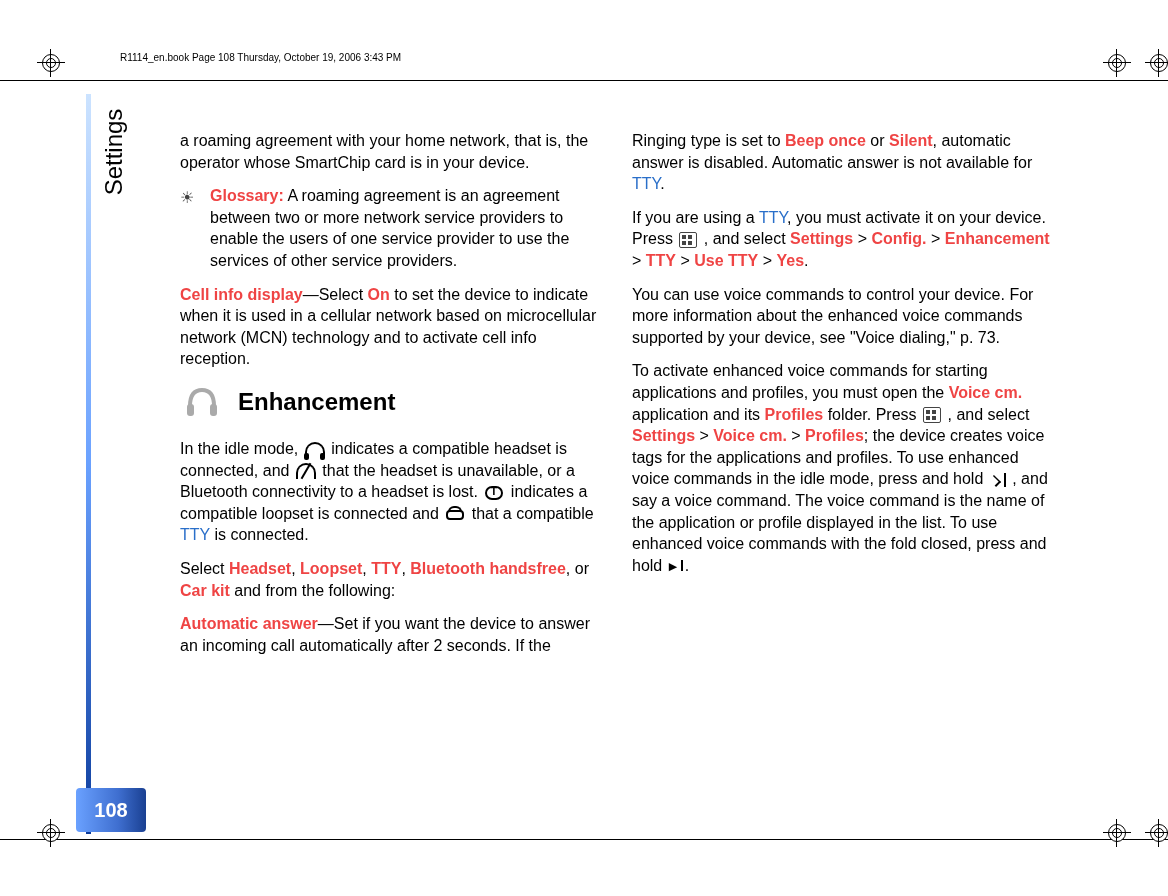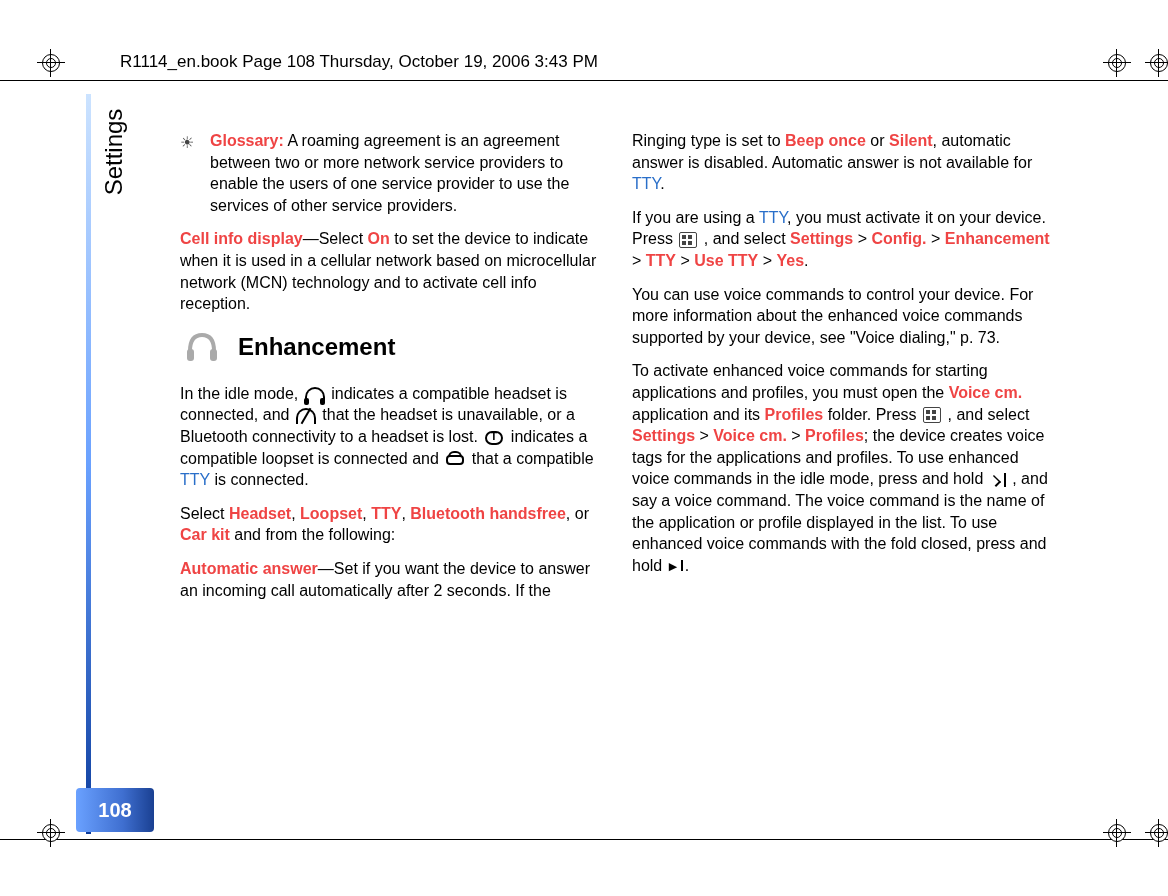--- a/index.html
+++ b/index.html
@@ -25,21 +25,21 @@
   .dot-tr { top: 54px; right: 42px; }
   .dot-bl { bottom: 54px; left: 42px; }
   .dot-br { bottom: 54px; right: 42px; }
   .dot-tr2 { top: 54px; right: 0px; }
   .dot-br2 { bottom: 54px; right: 0px; }
 
   .header-text {
     position: absolute;
     top: 52px;
     left: 120px;
-    font-size: 17px;
+    font-size: 10px;
   }
   .header-rule { position:absolute; top:80px; left:0; right:0; height:1px; background:#000;}
   .footer-rule { position:absolute; bottom:56px; left:0; right:0; height:1px; background:#000;}
 
   .sidebar {
     position: absolute;
     left: 86px;
     top: 108px;
     bottom: 64px;
     width: 56px;
@@ -50,21 +50,21 @@
     top: 30px;
     transform: translateX(-50%) rotate(-90deg);
     transform-origin: center;
     font-size: 24px;
     white-space: nowrap;
   }
   .page-num-box {
     position: absolute;
     bottom: 0;
     left: -10px;
-    width: 78px;
+    width: 70px;
     height: 44px;
     background: linear-gradient(90deg, #6aa1ff 0%, #3f6fd0 60%, #1a4092 100%);
     border-radius: 4px;
     color: #fff;
     font-size: 20px;
     font-weight: bold;
     display: flex;
     align-items: center;
     justify-content: center;
   }
@@ -212,20 +212,21 @@
 
 <div class="blue-gradient"></div>
 
 <div class="sidebar">
   <div class="tab-label">Settings</div>
   <div class="page-num-box">108</div>
 </div>
 
 <div class="content">
   <div class="col">
+    <p>a roaming agreement with your home network, that is, the operator whose SmartChip card is in your device.</p>
 
     <p class="glossary">
       <span class="bulb">☀</span>
       <span class="blue">Glossary:</span><span> A roaming agreement is an agreement between two or more network service providers to enable the users of one service provider to use the services of other service providers.</span>
     </p>
 
     <p>
       <span class="blue">Cell info display</span><span>—Select </span><span class="blue">On</span><span> to set the device to indicate when it is used in a cellular network based on microcellular network (MCN) technology and to activate cell info reception.</span>
     </p>
 

